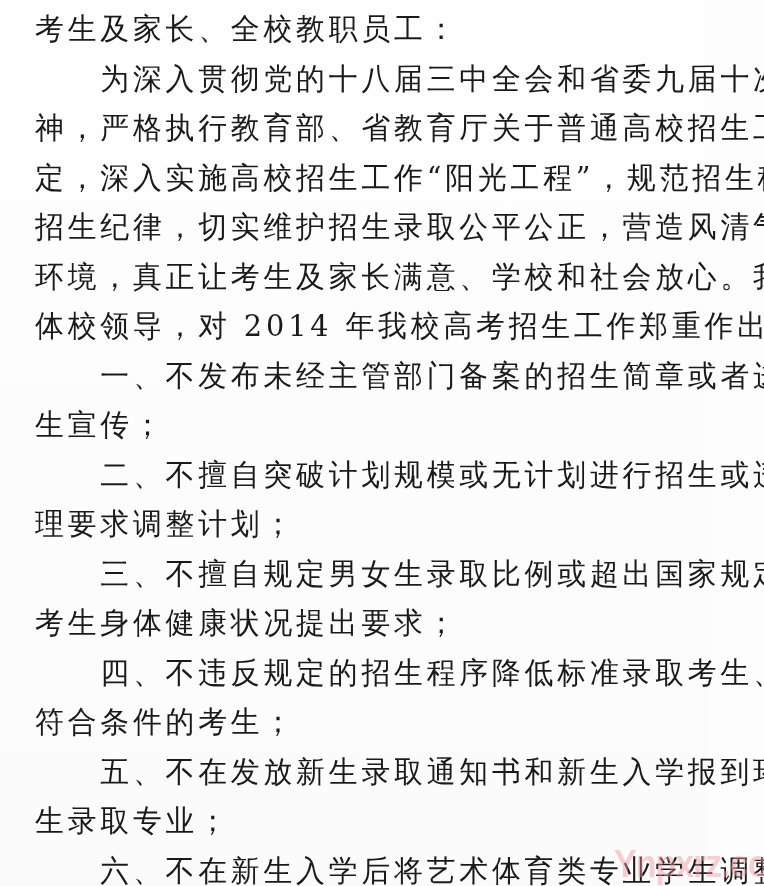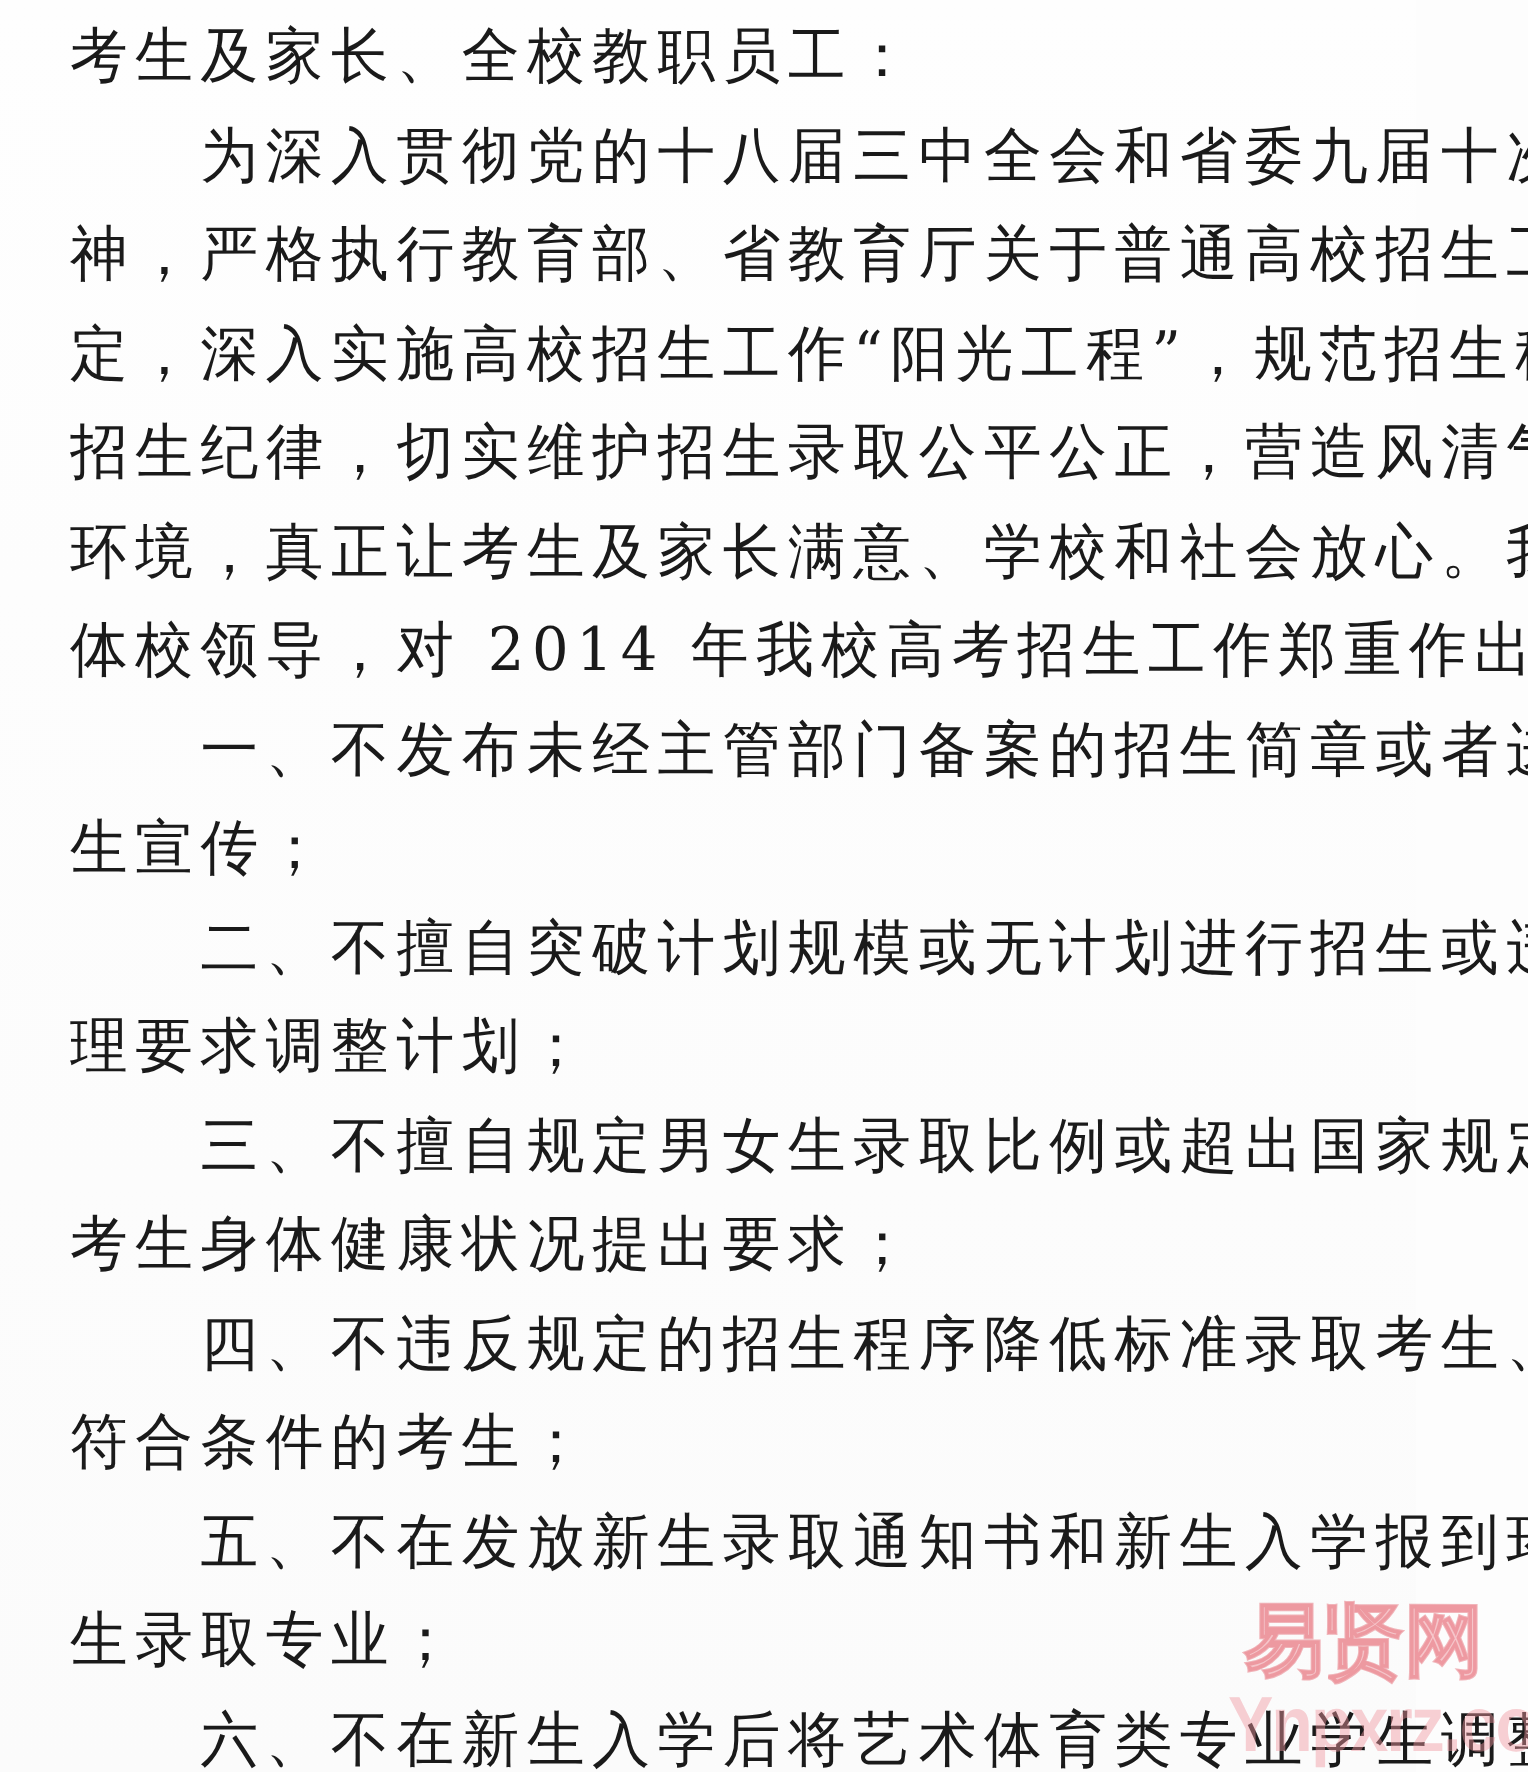--- a/index.html
+++ b/index.html
@@ -96,16 +96,15 @@
     <div class="line">考生身体健康状况提出要求；</div>
     <div class="line indent">四、不违反规定的招生程序降低标准录取考生、拒绝录取</div>
     <div class="line">符合条件的考生；</div>
     <div class="line indent">五、不在发放新生录取通知书和新生入学报到环节更改考</div>
     <div class="line">生录取专业；</div>
     <div class="line indent">六、不在新生入学后将艺术体育类专业学生调整到普通类</div>
 
   </div>
 
   <div class="watermark">
-    <div class="wm-cn">易贤网</div>
     <div class="wm-en">Ynpxrz.com</div>
   </div>
 </div>
 
 </body></html>

